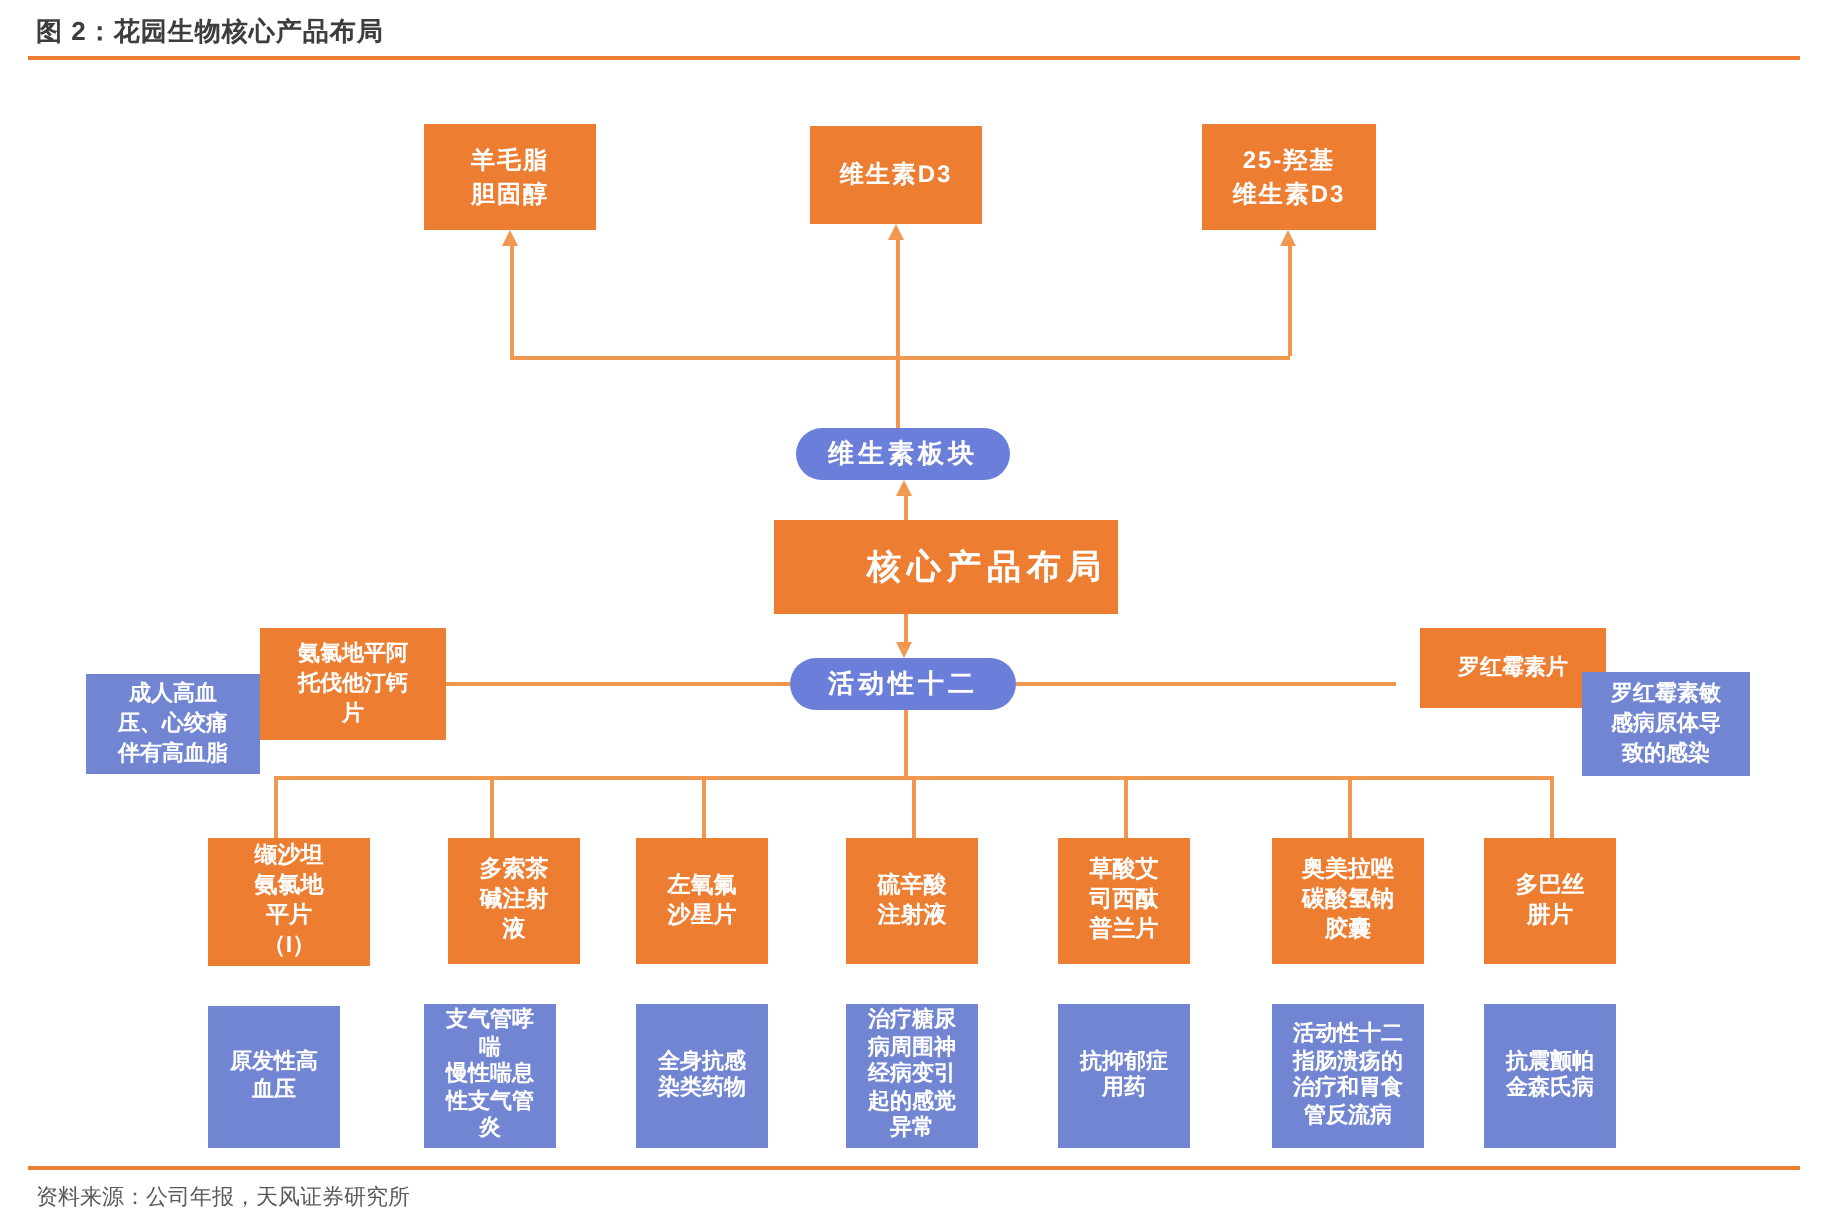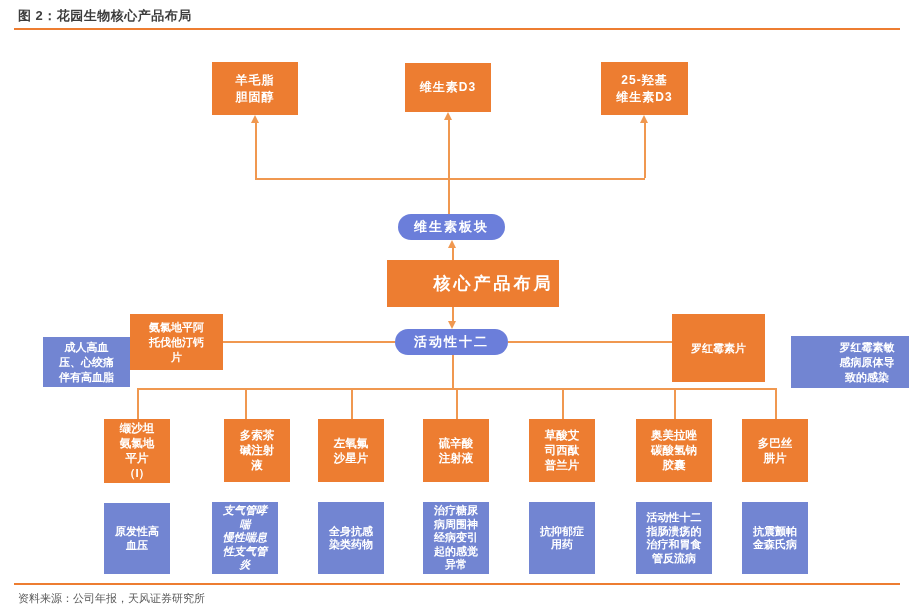--- a/index.html
+++ b/index.html
@@ -84,46 +84,46 @@
 
 <div class="box blue side-box" style="left:43px;top:317px;width:87px;height:50px;">成人高血
 压、心绞痛
 伴有高血脂</div>
 <div class="box orange side-box" style="left:130px;top:314px;width:93px;height:56px;">氨氯地平阿
 托伐他汀钙
 片</div>
 <div class="hline" style="left:223px;top:341px;width:172px;"></div>
 
 <div class="hline" style="left:508px;top:341px;width:190px;"></div>
-<div class="box orange side-box" style="left:672px;top:314px;width:93px;height:68px;">罗红霉素片</div>
-<div class="box blue side-box" style="left:791px;top:316px;width:84px;height:52px;padding-left:34px;">罗红霉素敏
+<div class="box orange side-box" style="left:710px;top:314px;width:93px;height:40px;">罗红霉素片</div>
+<div class="box blue side-box" style="left:791px;top:316px;width:84px;height:52px;">罗红霉素敏
 感病原体导
 致的感染</div>
 
 <div class="vline" style="left:452px;top:355px;height:33px;"></div>
 <div class="hline" style="left:137px;top:388px;width:638px;"></div>
 <div class="vline" style="left:137px;top:388px;height:31px;"></div>
 <div class="vline" style="left:245px;top:388px;height:31px;"></div>
 <div class="vline" style="left:351px;top:388px;height:31px;"></div>
 <div class="vline" style="left:456px;top:388px;height:31px;"></div>
 <div class="vline" style="left:562px;top:388px;height:31px;"></div>
 <div class="vline" style="left:674px;top:388px;height:31px;"></div>
 <div class="vline" style="left:775px;top:388px;height:31px;"></div>
 
-<div class="box orange col-product" style="left:104px;top:419px;width:66px;height:64px;">缬沙坦
+<div class="box orange col-product" style="left:104px;top:419px;width:81px;height:64px;">缬沙坦
 氨氯地
 平片
 （I）</div>
 <div class="box blue col-indication" style="left:104px;top:483px;width:66px;height:71px;">原发性高
 血压</div>
 
 <div class="box orange col-product" style="left:224px;top:419px;width:66px;height:63px;">多索茶
 碱注射
 液</div>
-<div class="box blue col-indication" style="left:212px;top:482px;width:66px;height:72px;font-style:italic;">支气管哮
+<div class="box blue col-indication" style="left:212px;top:482px;width:66px;height:72px;">支气管哮
 喘
 慢性喘息
 性支气管
 炎</div>
 
 <div class="box orange col-product" style="left:318px;top:419px;width:66px;height:63px;">左氧氟
 沙星片</div>
 <div class="box blue col-indication" style="left:318px;top:482px;width:66px;height:72px;">全身抗感
 染类药物</div>
 

